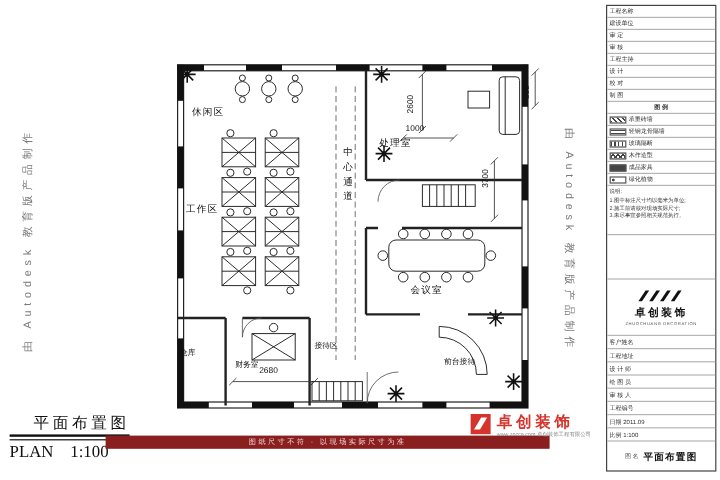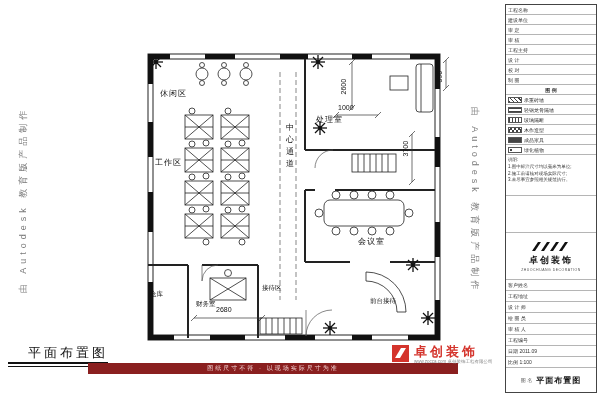--- a/index.html
+++ b/index.html
@@ -240,23 +240,23 @@
       <use href="#plant" x="66" y="20"></use>
       <use href="#plant" x="228" y="20"></use>
       <use href="#plant" x="230" y="86"></use>
       <use href="#plant" x="323" y="223"></use>
       <use href="#plant" x="240" y="286"></use>
       <use href="#plant" x="338" y="276"></use>
     </g>
   </svg>
 
   <div class="rlabel" style="left:160px;top:88px">休闲区</div>
-  <div class="rlabel" style="left:155px;top:157px">工作区</div>
+  <div class="rlabel" style="left:155px;top:169px">工作区</div>
   <div class="rlabel" style="left:316px;top:114px">处理室</div>
-  <div class="rlabel" style="left:358px;top:236px">会议室</div>
+  <div class="rlabel" style="left:342px;top:236px">会议室</div>
   <div class="rlabel sm" style="left:150px;top:290px">仓库</div>
   <div class="rlabel sm" style="left:196px;top:300px">财务室</div>
   <div class="rlabel sm" style="left:262px;top:284px">接待区</div>
   <div class="rlabel sm" style="left:370px;top:297px">前台接待</div>
   <div class="corridor-label">中 心 通 道</div>
 
   <div class="dim rot" style="left:330px;top:78px;width:26px">2600</div>
   <div class="dim" style="left:338px;top:104px">1000</div>
   <div class="dim rot" style="left:428px;top:68px;width:22px">590</div>
   <div class="dim rot" style="left:392px;top:140px;width:26px">3700</div>
@@ -329,20 +329,21 @@
 
     <div class="tb-name">
       <span class="tb-name-label">图 名</span>
       <span class="tb-name-val">平面布置图</span>
     </div>
   </div>
 
   <div class="plan-title">平面布置图</div>
   <div class="rule1"></div>
   <div class="rule2"></div>
+  <div class="plan-scale">PLAN    1:100</div>
 
   <div class="note-bar">
     <span>图纸尺寸不符 · 以现场实际尺寸为准</span>
   </div>
 
   <svg class="logo-mark" width="17" height="17">
     <rect width="17" height="17" fill="#d4342c"></rect>
     <polygon points="3,13 9,3 14,3 8,13" fill="#fff"></polygon>
   </svg>
   <div class="logo-text">卓创装饰</div>

